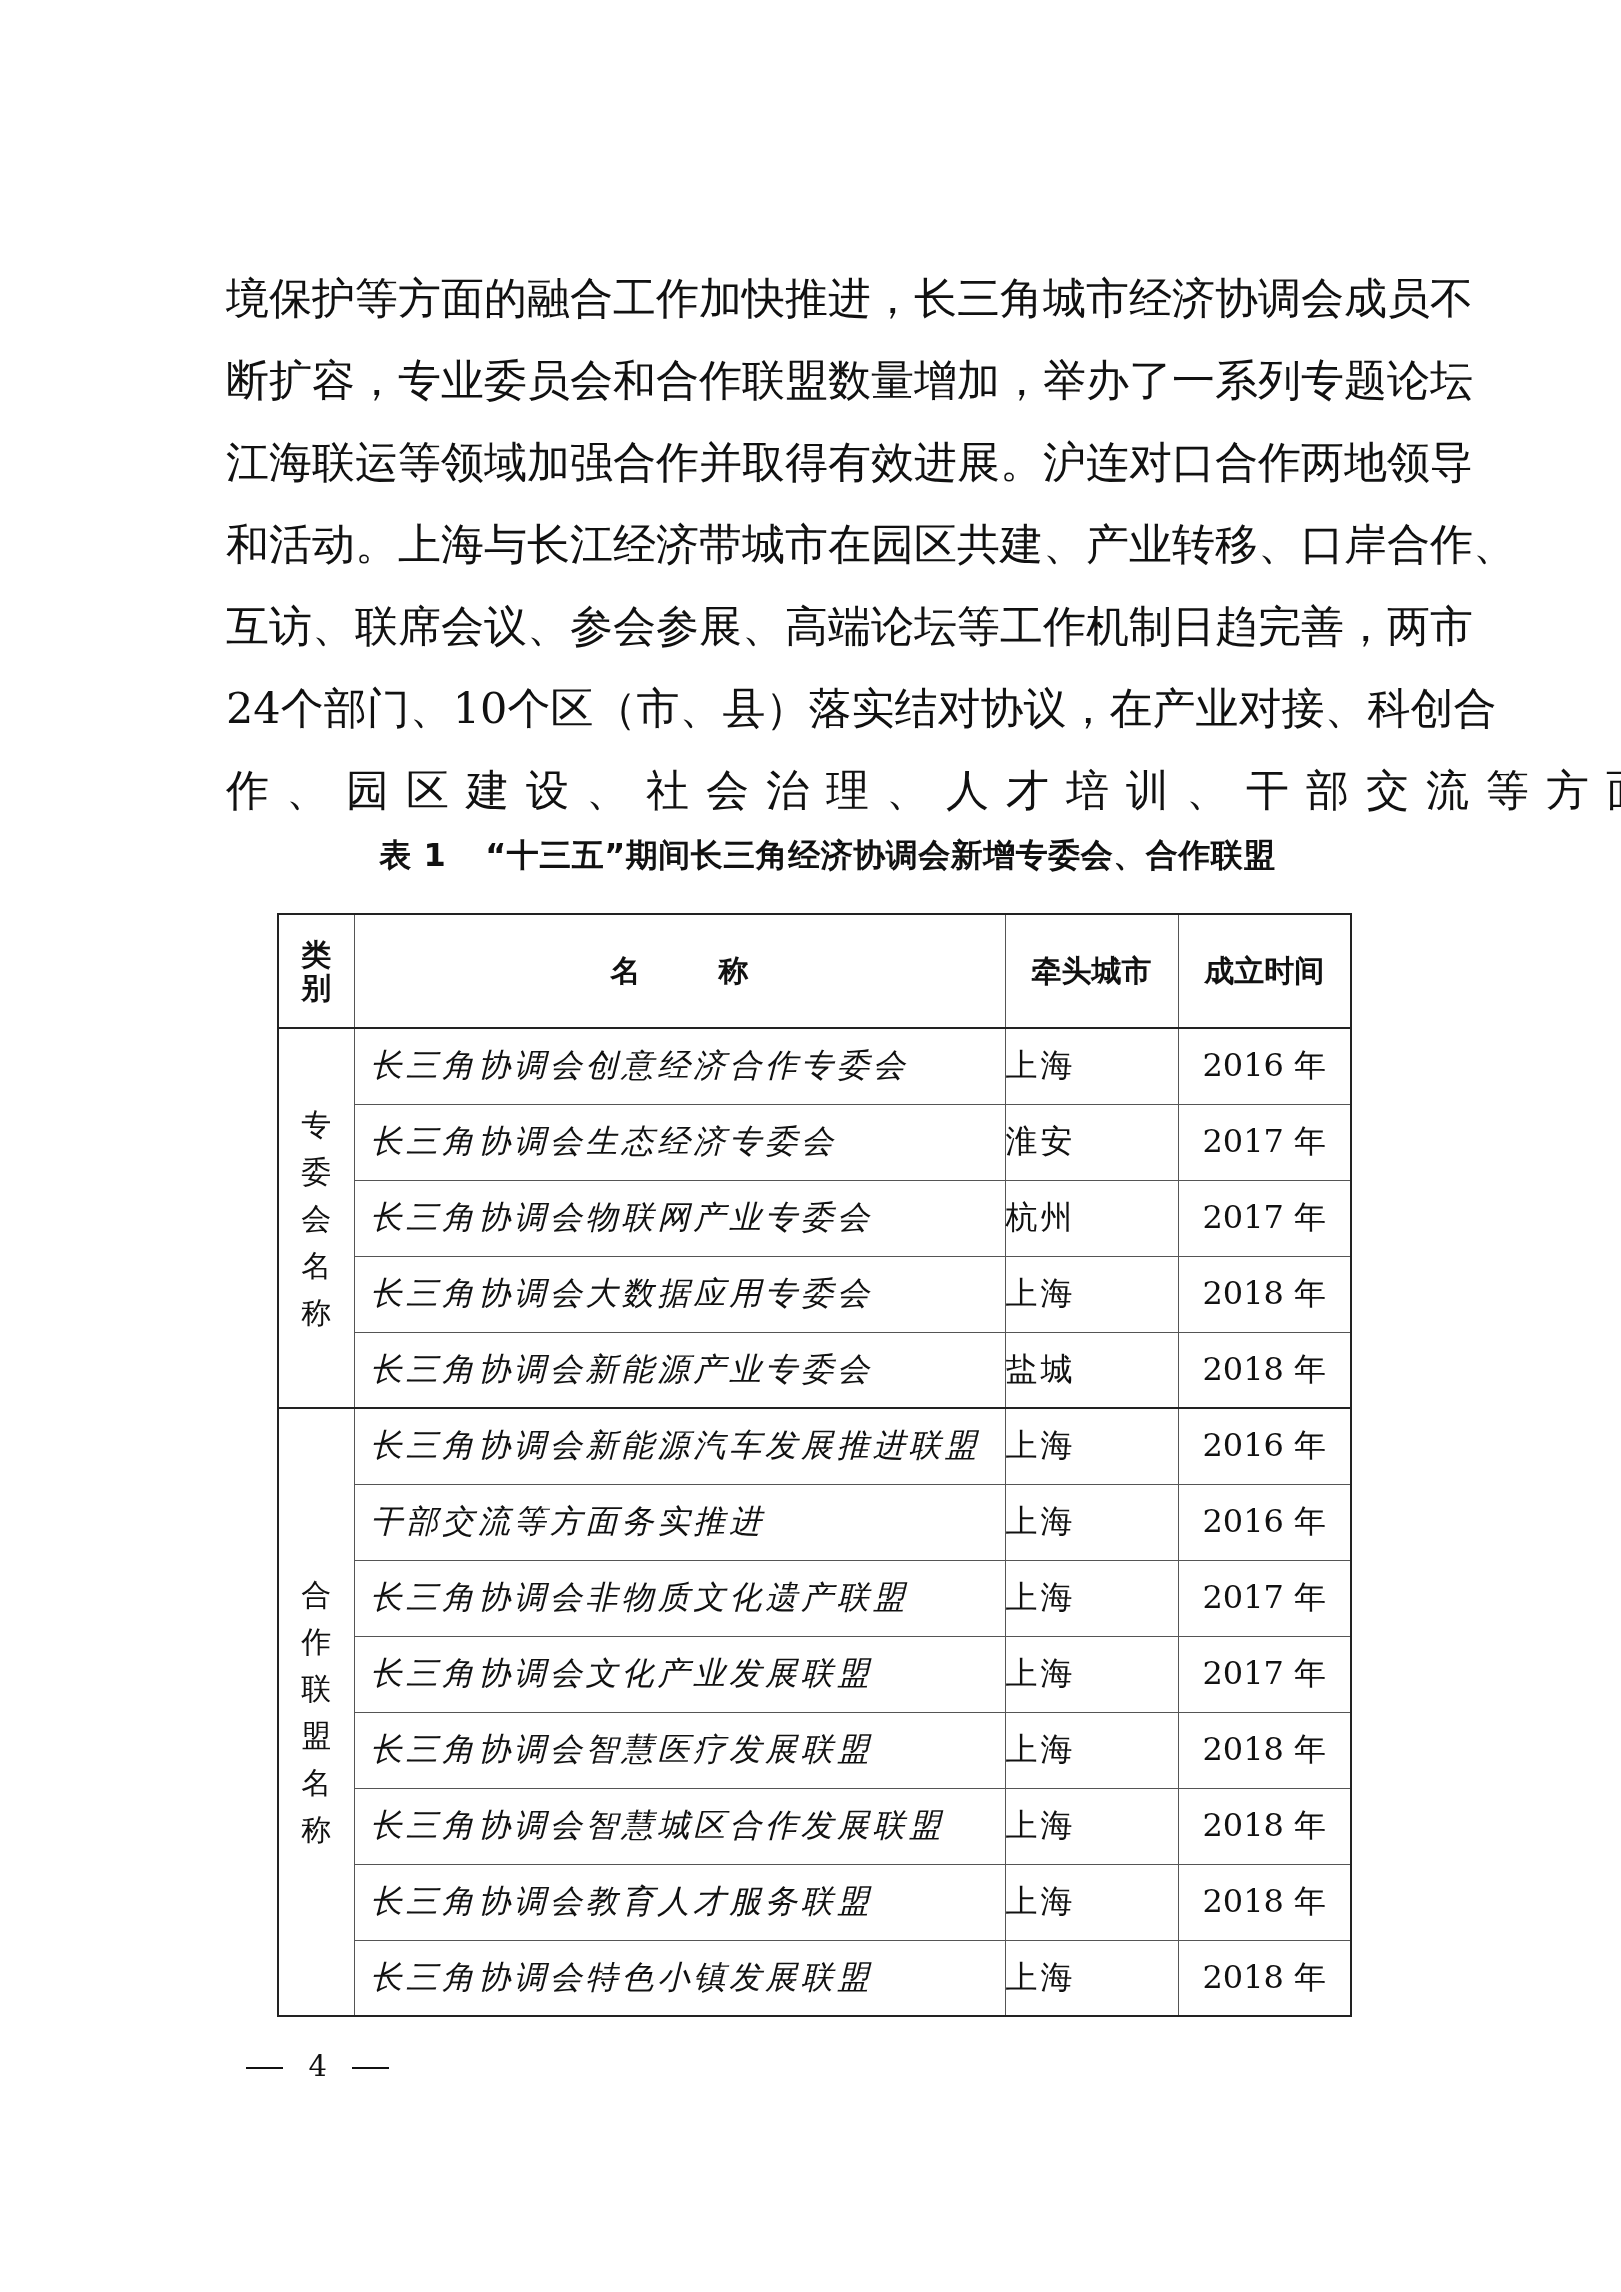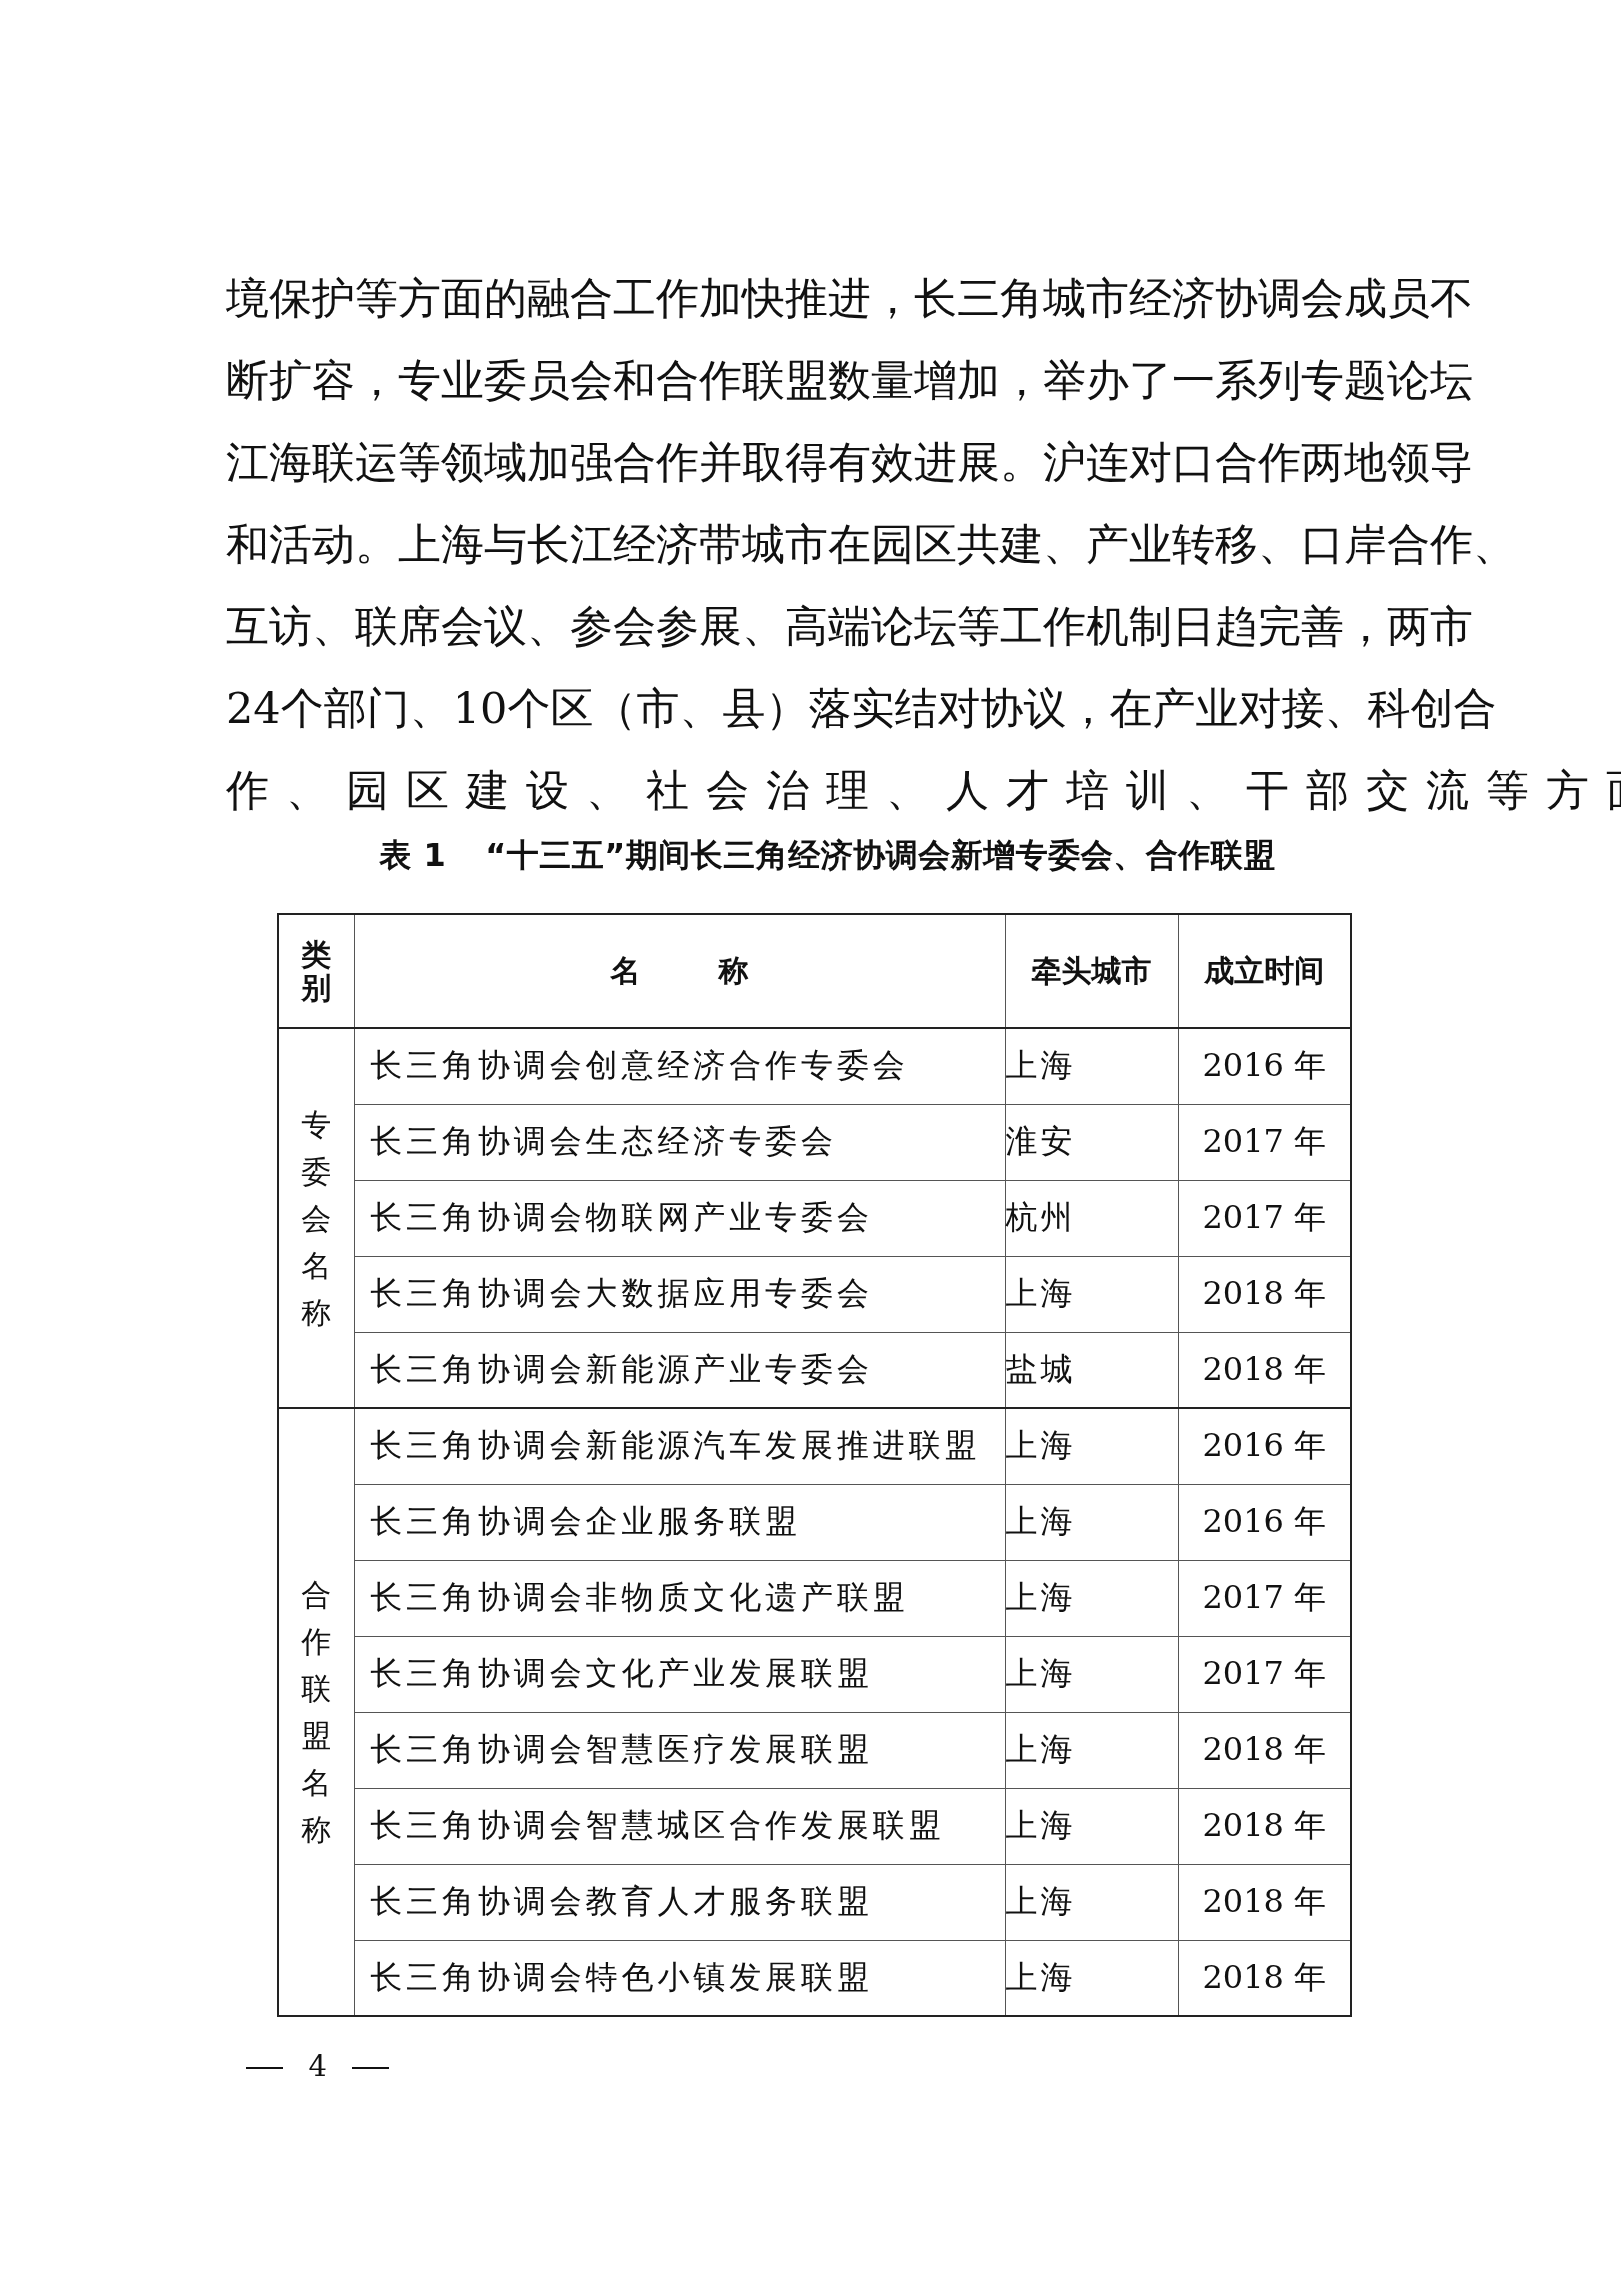--- a/index.html
+++ b/index.html
@@ -23,21 +23,21 @@
   table.t thead th { font-family: "DejaVu Sans", "Liberation Sans", sans-serif;
                      font-weight: bold; font-size: 30px; text-align: center; }
   table.t thead tr { border-bottom: 2.9px solid #222; }
   .vert { display: flex; flex-direction: column; align-items: center; justify-content: center;
           line-height: 33px; }
   .hdr-name { letter-spacing: 78px; margin-right: -78px; }
   table.t tbody tr { height: 76px; }
   table.t tbody td { font-size: 32px; }
   td.cat { text-align: center; vertical-align: middle; }
   td.cat .vert { font-size: 30px; line-height: 47px; }
-  td.name { padding-left: 15.7px !important; letter-spacing: 3.9px; white-space: nowrap; }
+  td.name { padding-left: 15.7px !important; letter-spacing: 3.9px; white-space: nowrap; font-style: italic; }
   td.city { letter-spacing: 2.9px; }
   td.year { text-align: center; }
   tr.group-start td { border-top: 2.9px solid #222; }
   .page-num { position: absolute; left: 246px; top: 2047px; font-size: 29px; line-height: 39px;
               white-space: nowrap; }
   .page-num .dash { display: inline-block; width: 37px; height: 2px; background: #111;
                     vertical-align: middle; }
   .page-num .n { margin: 0 25.5px; }
 </style>
 </head>
@@ -123,21 +123,21 @@
           <span>盟</span>
           <span>名</span>
           <span>称</span>
         </div>
       </td>
       <td class="name">长三角协调会新能源汽车发展推进联盟</td>
       <td class="city">上海</td>
       <td class="year">2016 年</td>
     </tr>
     <tr>
-      <td class="name">长三角协调会企业服务联盟</td>
+      <td class="name">干部交流等方面务实推进</td>
       <td class="city">上海</td>
       <td class="year">2016 年</td>
     </tr>
     <tr>
       <td class="name">长三角协调会非物质文化遗产联盟</td>
       <td class="city">上海</td>
       <td class="year">2017 年</td>
     </tr>
     <tr>
       <td class="name">长三角协调会文化产业发展联盟</td>

